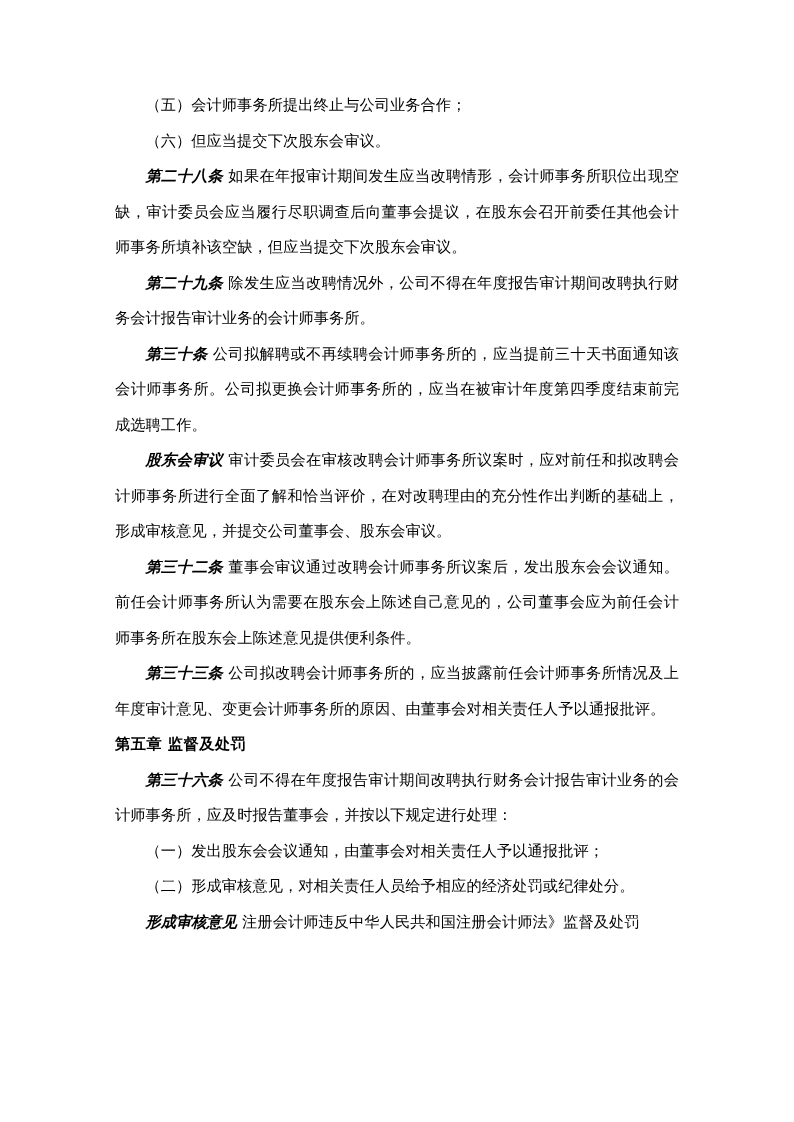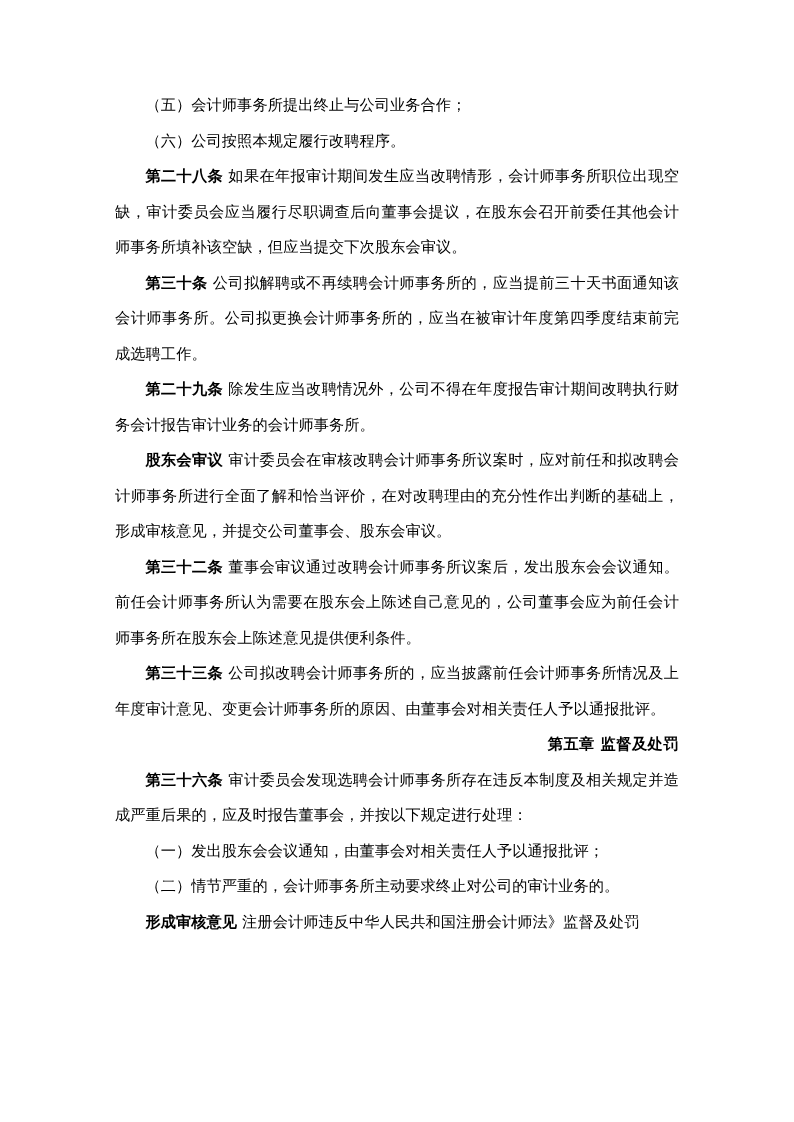--- a/index.html
+++ b/index.html
@@ -28,42 +28,43 @@
     text-align: justify;
     text-justify: inter-ideograph;
     letter-spacing: 0.1px;
   }
   .para {
     margin: 0;
     text-indent: 2em;
   }
   .para .lead {
     font-weight: bold;
+    font-style: italic;
   }
   .chapter-heading {
     margin: 0;
-    text-align: right;
+    text-align: left;
     font-weight: bold;
     font-size: 15.2px;
     line-height: 35.5px;
     letter-spacing: 0.5px;
   }
 </style>
 </head>
 <body>
 
 <div class="page">
   <div class="doc-body" id="doc-body">
       <p class="para"><span>（五）会计师事务所提出终止与公司业务合作；</span></p>
-      <p class="para"><span>（六）公司按照本规定履行改聘程序。</span></p>
+      <p class="para"><span>（六）但应当提交下次股东会审议。</span></p>
       <p class="para"><span class="lead">第二十八条</span><span> 如果在年报审计期间发生应当改聘情形，会计师事务所职位出现空缺，审计委员会应当履行尽职调查后向董事会提议，在股东会召开前委任其他会计师事务所填补该空缺，但应当提交下次股东会审议。</span></p>
+      <p class="para"><span class="lead">第二十九条</span><span> 除发生应当改聘情况外，公司不得在年度报告审计期间改聘执行财务会计报告审计业务的会计师事务所。</span></p>
       <p class="para"><span class="lead">第三十条</span><span> 公司拟解聘或不再续聘会计师事务所的，应当提前三十天书面通知该会计师事务所。公司拟更换会计师事务所的，应当在被审计年度第四季度结束前完成选聘工作。</span></p>
-      <p class="para"><span class="lead">第二十九条</span><span> 除发生应当改聘情况外，公司不得在年度报告审计期间改聘执行财务会计报告审计业务的会计师事务所。</span></p>
       <p class="para"><span class="lead">股东会审议</span><span> 审计委员会在审核改聘会计师事务所议案时，应对前任和拟改聘会计师事务所进行全面了解和恰当评价，在对改聘理由的充分性作出判断的基础上，形成审核意见，并提交公司董事会、股东会审议。</span></p>
       <p class="para"><span class="lead">第三十二条</span><span> 董事会审议通过改聘会计师事务所议案后，发出股东会会议通知。前任会计师事务所认为需要在股东会上陈述自己意见的，公司董事会应为前任会计师事务所在股东会上陈述意见提供便利条件。</span></p>
       <p class="para"><span class="lead">第三十三条</span><span> 公司拟改聘会计师事务所的，应当披露前任会计师事务所情况及上年度审计意见、变更会计师事务所的原因、由董事会对相关责任人予以通报批评。</span></p>
       <p class="chapter-heading">第五章  监督及处罚</p>
-      <p class="para"><span class="lead">第三十六条</span><span> 审计委员会发现选聘会计师事务所存在违反本制度及相关规定并造成严重后果的，应及时报告董事会，并按以下规定进行处理：</span></p>
+      <p class="para"><span class="lead">第三十六条</span><span> 公司不得在年度报告审计期间改聘执行财务会计报告审计业务的会计师事务所，应及时报告董事会，并按以下规定进行处理：</span></p>
       <p class="para"><span>（一）发出股东会会议通知，由董事会对相关责任人予以通报批评；</span></p>
-      <p class="para"><span>（二）情节严重的，会计师事务所主动要求终止对公司的审计业务的。</span></p>
+      <p class="para"><span>（二）形成审核意见，对相关责任人员给予相应的经济处罚或纪律处分。</span></p>
       <p class="para"><span class="lead">形成审核意见</span><span> 注册会计师违反中华人民共和国注册会计师法》监督及处罚</span></p>
     </div>
 </div>
 
 </body></html>

